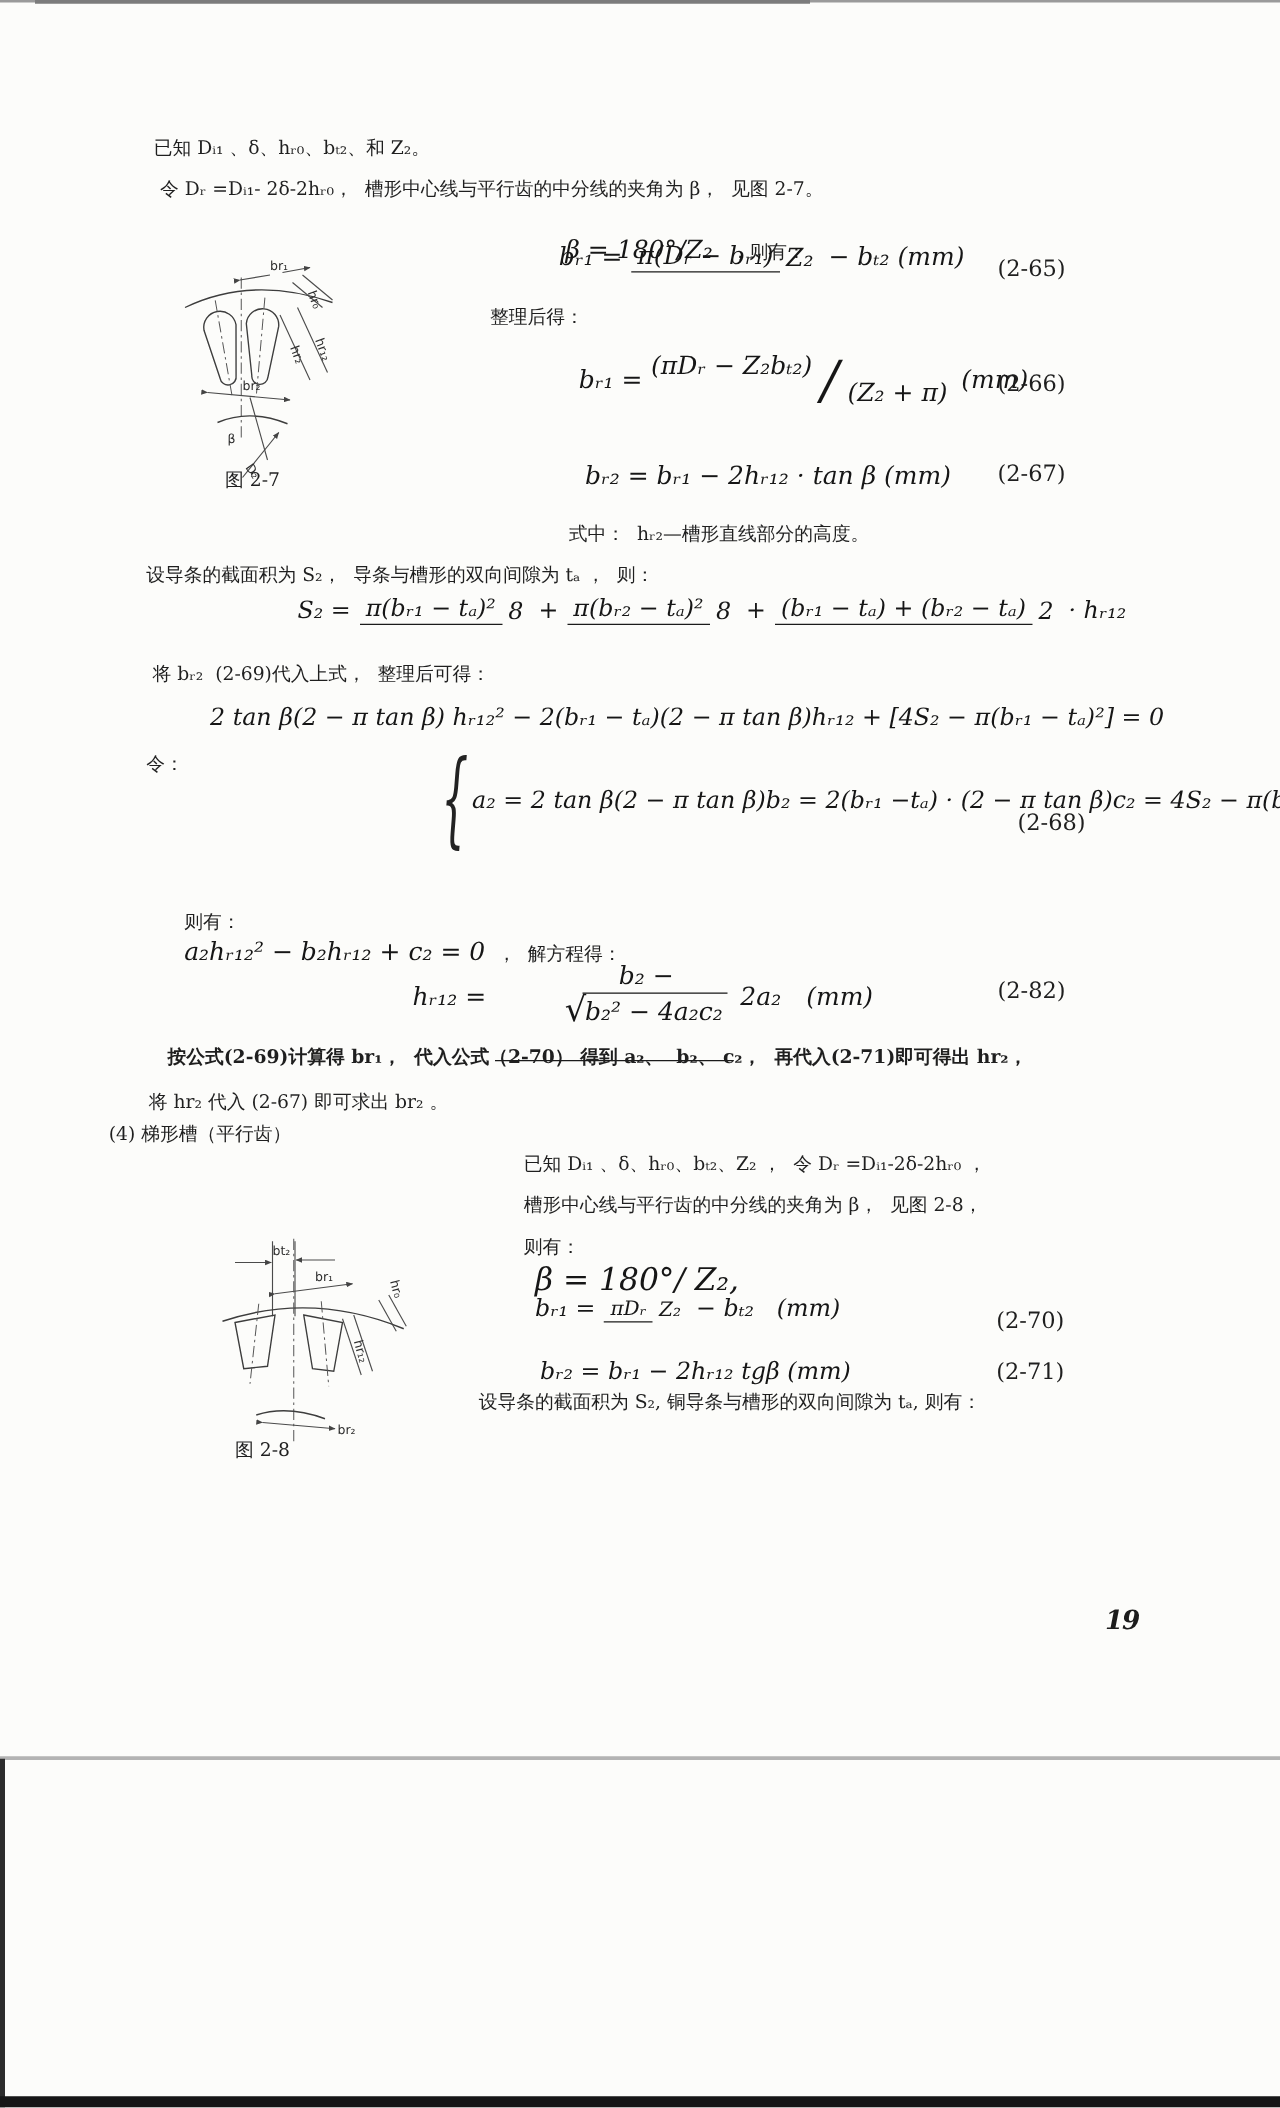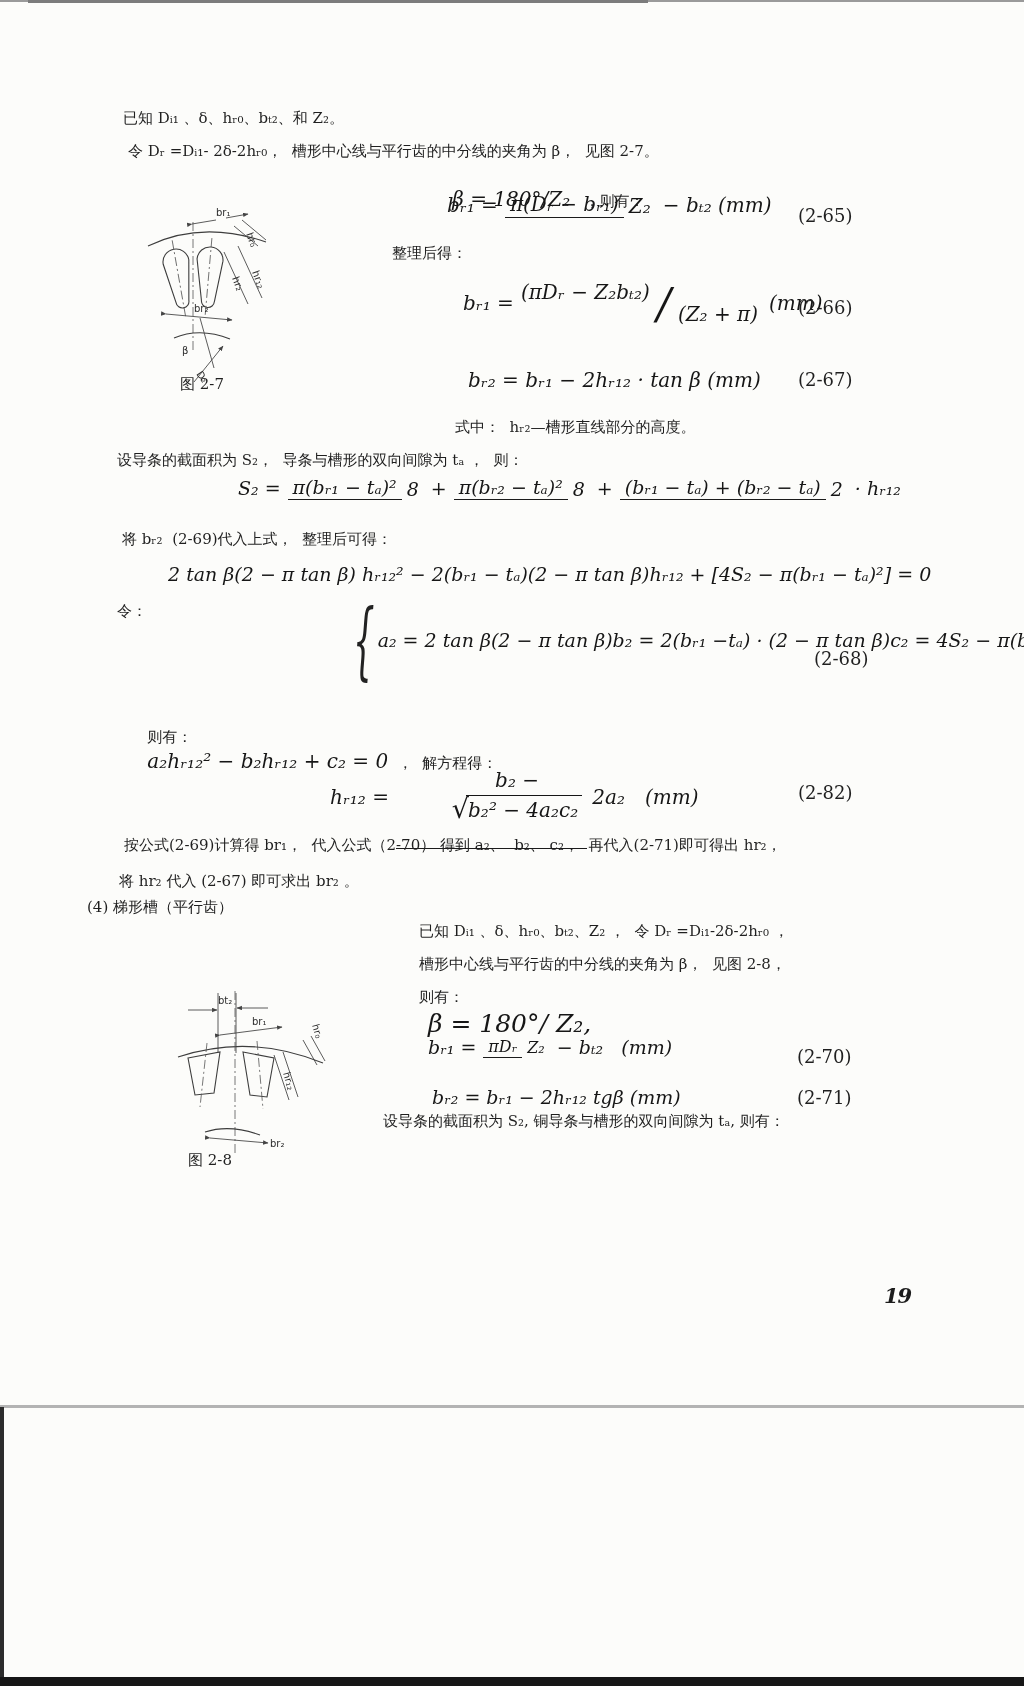--- a/index.html
+++ b/index.html
@@ -126,21 +126,21 @@
       <span class="num">
         <span>b₂ −</span>
         <span class="radical">√</span><span class="sqrtbox">b₂² − 4a₂c₂</span>
       </span>
       <span class="den">2a₂</span>
     </span>
     <span style="margin-left:8px;">(mm)</span>
   </div>
   <div class="t eqno" style="left:798px;top:782px;">(2-82)</div>
 
-  <div class="t cn" style="left:124px;top:833px;">按公式(2-69)计算得 br₁，  代入公式（2-70） 得到 a₂、  b₂、 c₂，  再代入(2-71)即可得出 hr₂，</div>
+  <div class="t cn" style="left:134px;top:833px;font-weight:bold;">按公式(2-69)计算得 br₁，  代入公式（2-70） 得到 a₂、  b₂、 c₂，  再代入(2-71)即可得出 hr₂，</div>
   <div class="t cn" style="left:119px;top:869px;">将 hr₂ 代入 (2-67) 即可求出 br₂ 。</div>
   <div class="t cn" style="left:87px;top:895px;">(4) 梯形槽（平行齿）</div>
 
   <div class="t cn" style="left:419px;top:919px;">已知 Dᵢ₁ 、δ、hᵣ₀、bₜ₂、Z₂ ，  令 Dᵣ =Dᵢ₁-2δ-2hᵣ₀ ，</div>
   <div class="t cn" style="left:419px;top:952px;">槽形中心线与平行齿的中分线的夹角为 β，  见图 2-8，</div>
   <div class="t cn" style="left:419px;top:985px;">则有：</div>
   <div class="t math" style="left:428px;top:1009px;font-size:25px;">β = 180°/ Z₂,</div>
 
   <div class="t eq math" style="left:428px;top:1036px;font-size:19px;">
     <span>bᵣ₁ =</span>

